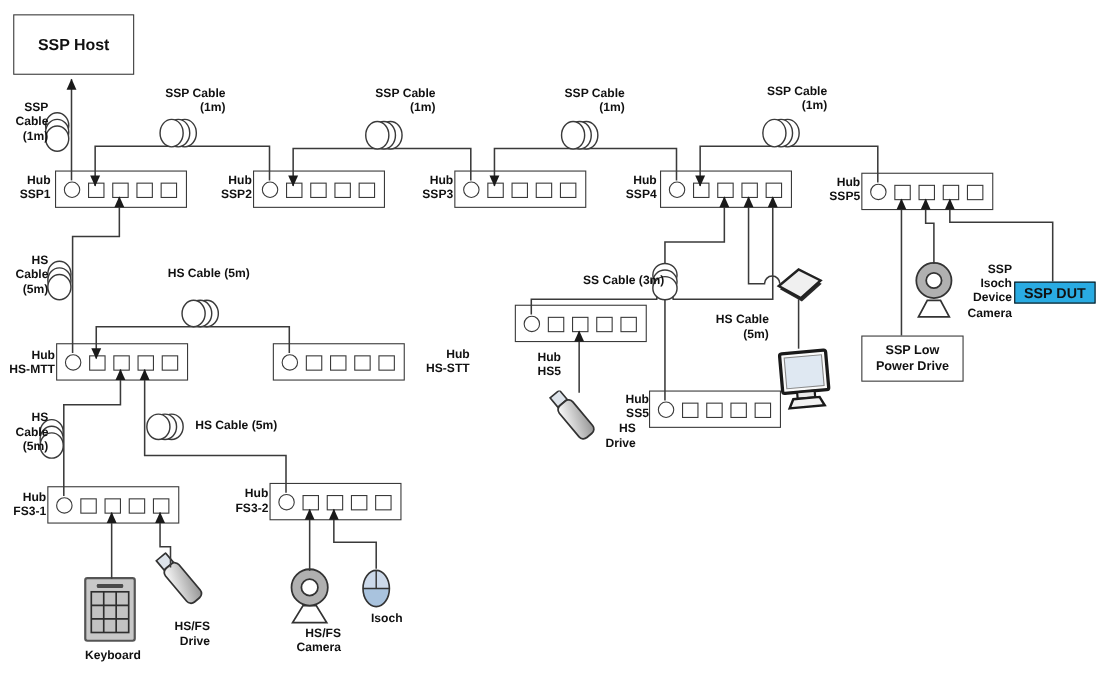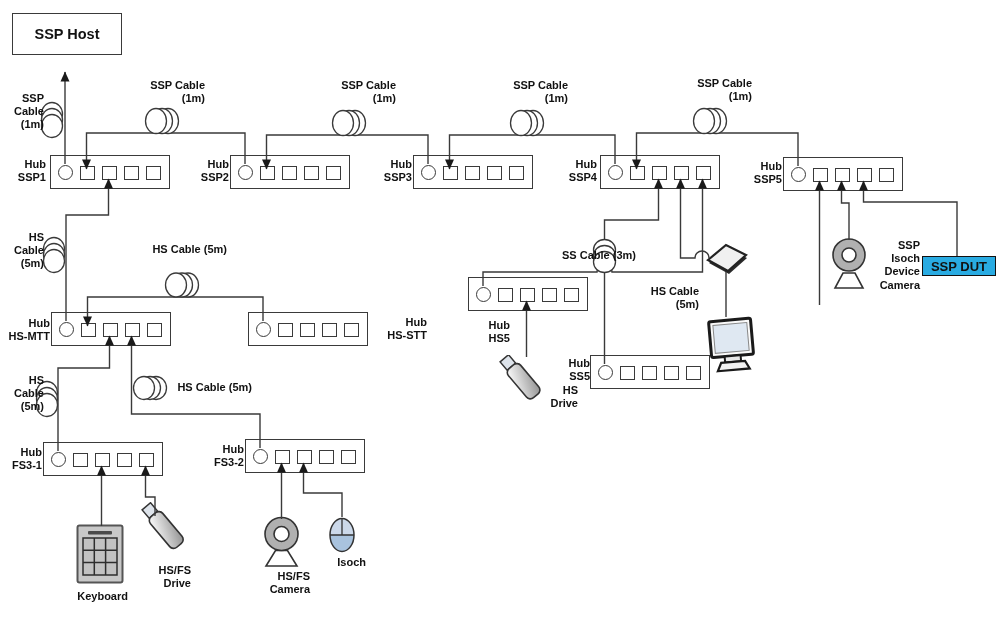--- a/index.html
+++ b/index.html
@@ -30,21 +30,23 @@
 
   <svg width="0" height="0" style="position:absolute">
     <defs>
       <linearGradient id="gm" x1="0" y1="0" x2="1" y2="1">
         <stop offset="0" stop-color="#ffffff"></stop>
           <stop offset="1" stop-color="#8f8f8f"></stop>
       </linearGradient>
     </defs>
   </svg>
 
-  <div class="box" id="host-box" style="left:12px;top:13px;width:110px;height:42px">SSP Host</div>
+  <div class="box" id="host-box" style="left:12px;top:13px;width:110px;height:55px">SSP Host</div>
+  <div class="box" id="lp-box" style="left:783px;top:305px;width:93px;height:42px">SSP Low
+Power Drive</div>
   <div class="box" id="dut-box" style="left:922px;top:256px;width:74px;height:20px">SSP DUT</div>
 
   <div class="hub" style="left:50px;top:155px">
     <span class="up"></span>
     <span class="dp dp1"></span>
     <span class="dp dp2"></span>
     <span class="dp dp3"></span>
     <span class="dp dp4"></span>
   </div>
   <div class="hub" style="left:230px;top:155px">
@@ -271,21 +273,21 @@
   <div class="lbl" style="left:2px;top:446px;width:40px">Hub
 FS3-1</div>
   <div class="lbl" style="left:204px;top:443px;width:40px">Hub
 FS3-2</div>
   <div class="lbl" style="left:74px;top:590px;width:54px">Keyboard</div>
   <div class="lbl" style="left:145px;top:564px;width:46px">HS/FS
 Drive</div>
   <div class="lbl" style="left:256px;top:570px;width:54px">HS/FS
 Camera</div>
   <div class="lbl" style="left:320px;top:556px;width:46px">Isoch</div>
-  <div class="lbl" style="left:548px;top:249px;width:88px">SS Cable (3m)</div>
+  <div class="lbl" style="left:516px;top:249px;width:88px">SS Cable (3m)</div>
   <div class="lbl" style="left:472px;top:319px;width:38px">Hub
 HS5</div>
   <div class="lbl" style="left:540px;top:384px;width:38px">HS
 Drive</div>
   <div class="lbl" style="left:552px;top:357px;width:38px">Hub
 SS5</div>
   <div class="lbl" style="left:637px;top:285px;width:62px">HS Cable
 (5m)</div>
   <div class="lbl" style="left:864px;top:239px;width:56px">SSP
 Isoch

